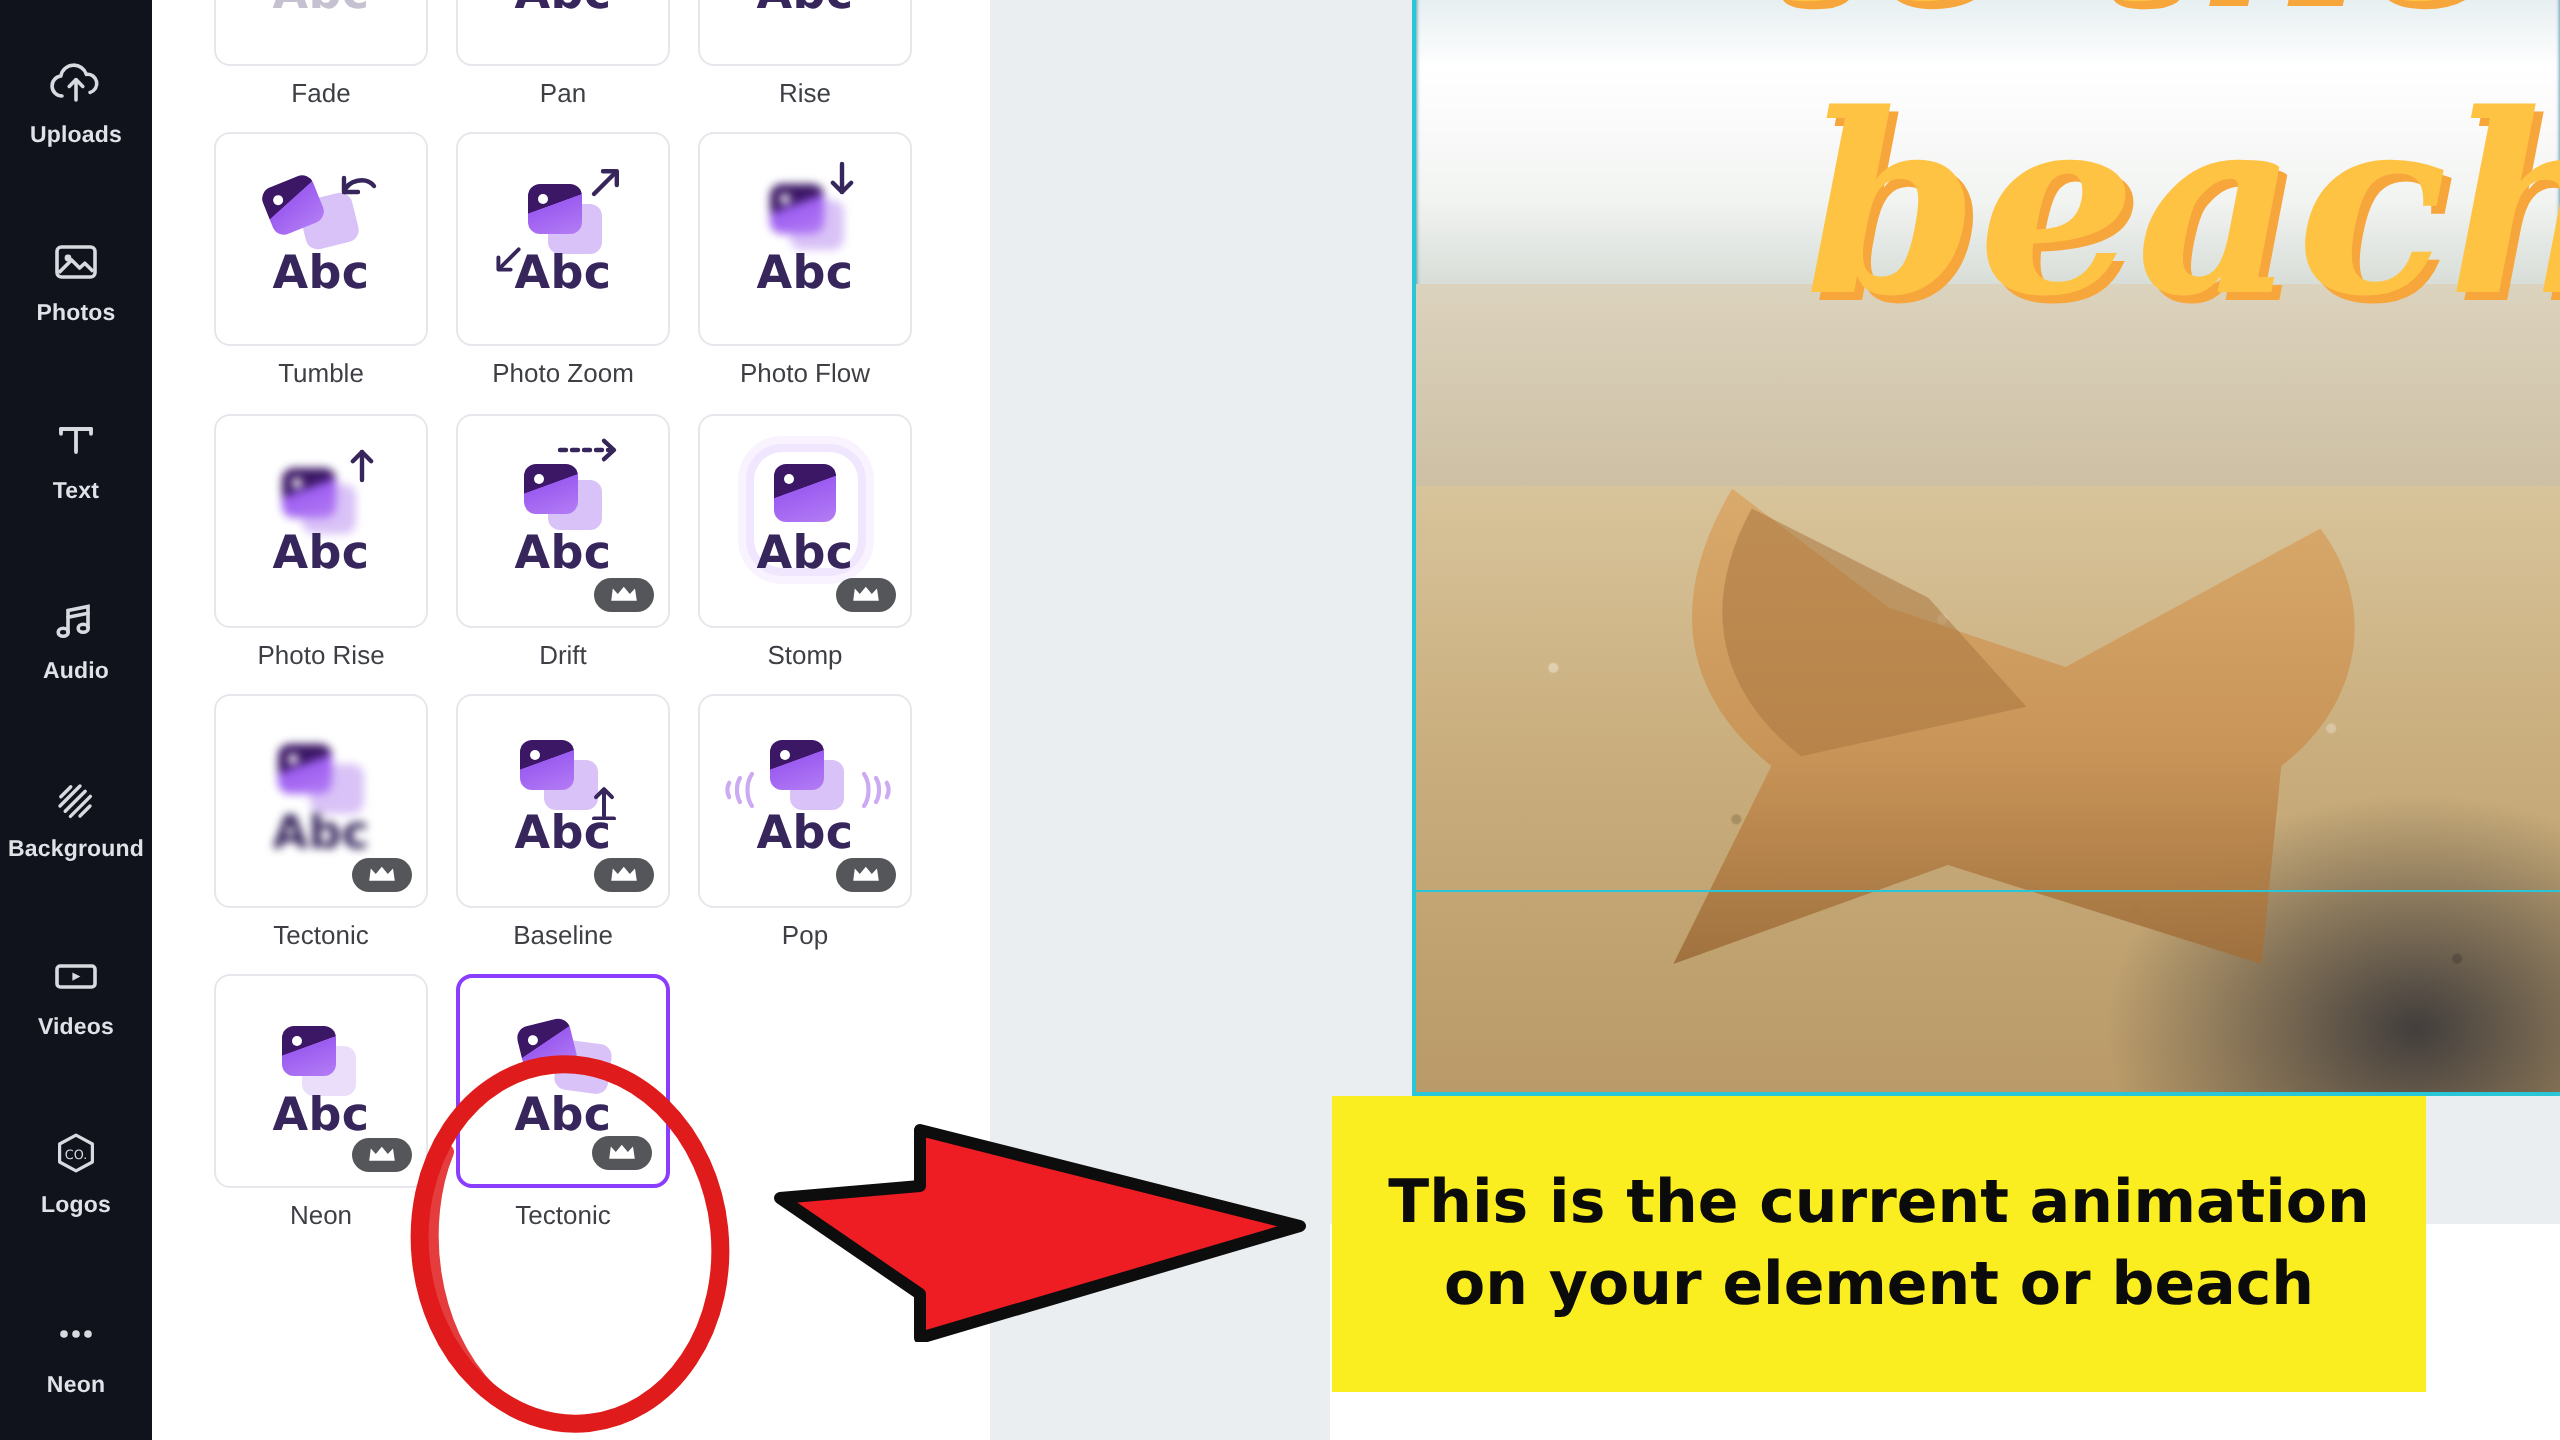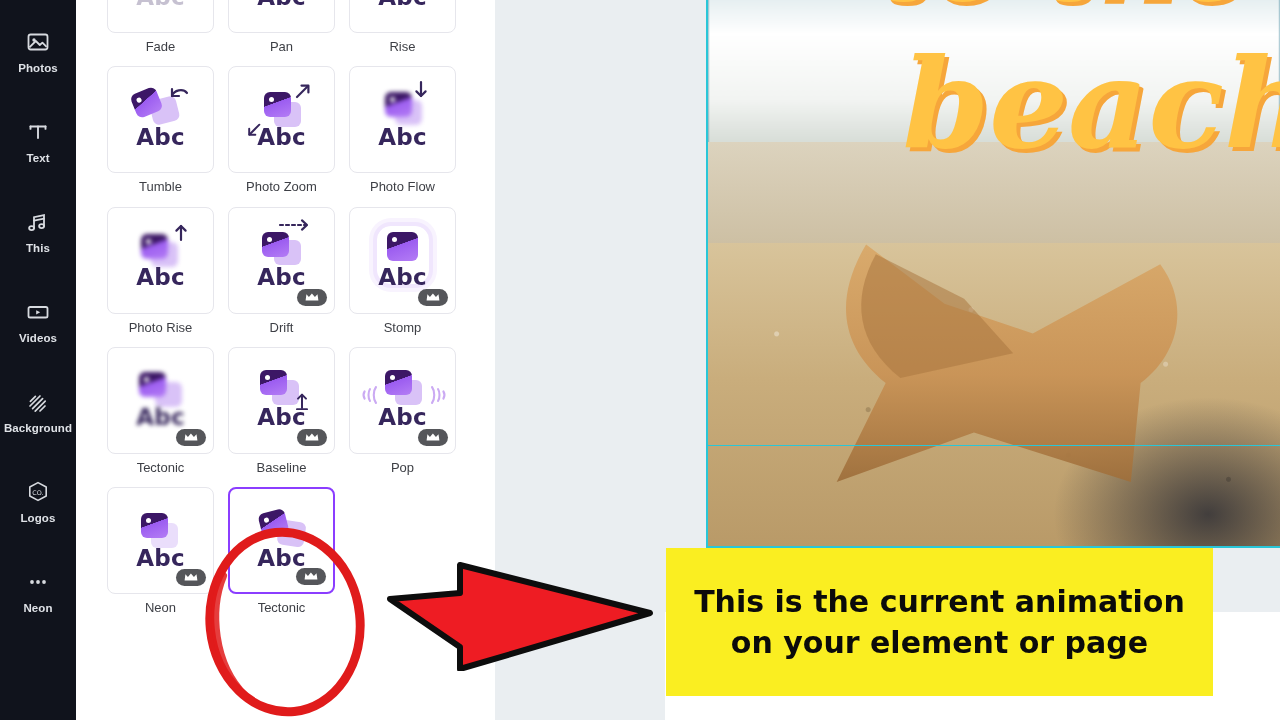--- a/index.html
+++ b/index.html
@@ -260,20 +260,30 @@
     white-space: nowrap;
   }
 </style>
 </head>
 <body>
 
 <div id="root">
 
   <div id="sidebar">
 
+    <div class="rail-item">
+      <span class="rail-icon">
+        <svg width="28" height="24" viewBox="0 0 28 24" fill="none" stroke="#d7dadf" stroke-width="1.8" stroke-linecap="round" stroke-linejoin="round">
+          <path d="M7 18a5 5 0 0 1-.6-9.96A6.6 6.6 0 0 1 19.2 7.2 4.6 4.6 0 0 1 21 16.2"></path>
+          <path d="M14 20V10"></path>
+            <path d="M10.6 13.2 14 9.8l3.4 3.4"></path>
+        </svg>
+      </span>
+      <span class="rail-label">Uploads</span>
+    </div>
 
     <div class="rail-item">
       <span class="rail-icon">
         <svg width="28" height="24" viewBox="0 0 28 24" fill="none" stroke="#d7dadf" stroke-width="1.8" stroke-linejoin="round">
           <rect x="4.5" y="4.5" width="19" height="15" rx="2.2"></rect>
           <circle cx="10" cy="10" r="1.7" fill="#d7dadf" stroke="none"></circle>
           <path d="M5.4 17.4 11.8 11l4 4 2.6-2.4 4.2 4.2"></path>
         </svg>
       </span>
       <span class="rail-label">Photos</span>
@@ -293,44 +303,44 @@
 
     <div class="rail-item">
       <span class="rail-icon">
         <svg width="28" height="24" viewBox="0 0 28 24" fill="none" stroke="#d7dadf" stroke-width="1.8" stroke-linecap="round">
           <path d="M10 18V7.2l10-2V16"></path>
             <path d="M10 10.6l10-2"></path>
           <ellipse cx="7.6" cy="18.1" rx="2.5" ry="2"></ellipse>
           <ellipse cx="17.6" cy="16.1" rx="2.5" ry="2"></ellipse>
         </svg>
       </span>
-      <span class="rail-label">This</span>
-    </div>
-
-    <div class="rail-item">
-      <span class="rail-icon">
-        <svg width="28" height="24" viewBox="0 0 28 24" fill="none" stroke="#d7dadf" stroke-width="1.8" stroke-linejoin="round">
-          <rect x="4.5" y="7" width="19" height="10.5" rx="1.6"></rect>
-          <path d="M12.2 10.2v4.2l4-2.1z" fill="#d7dadf" stroke="none"></path>
-        </svg>
-      </span>
-      <span class="rail-label">Videos</span>
+      <span class="rail-label">Audio</span>
     </div>
 
     <div class="rail-item">
       <span class="rail-icon">
         <svg width="28" height="24" viewBox="0 0 28 24" fill="none" stroke="#d7dadf" stroke-width="1.7" stroke-linecap="round">
           <path d="M6 16 16 6"></path>
             <path d="M8.6 18.6 18.6 8.6"></path>
             <path d="M11.2 21.2 21.2 11.2"></path>
           <path d="M6.4 11.4 11.4 6.4"></path>
             <path d="M16 21 21 16"></path>
         </svg>
       </span>
       <span class="rail-label">Background</span>
+    </div>
+
+    <div class="rail-item">
+      <span class="rail-icon">
+        <svg width="28" height="24" viewBox="0 0 28 24" fill="none" stroke="#d7dadf" stroke-width="1.8" stroke-linejoin="round">
+          <rect x="4.5" y="7" width="19" height="10.5" rx="1.6"></rect>
+          <path d="M12.2 10.2v4.2l4-2.1z" fill="#d7dadf" stroke="none"></path>
+        </svg>
+      </span>
+      <span class="rail-label">Videos</span>
     </div>
 
     <div class="rail-item">
       <span class="rail-icon">
         <svg width="30" height="26" viewBox="0 0 30 26" fill="none" stroke="#d7dadf" stroke-width="1.6" stroke-linejoin="round">
           <path d="M15 3.6 23.2 8v9L15 21.4 6.8 17V8z"></path>
           <text x="15" y="15.6" font-family="DejaVu Sans, sans-serif" font-size="6.4" fill="#d7dadf" stroke="none" text-anchor="middle">CO.</text>
         </svg>
       </span>
       <span class="rail-label">Logos</span>
@@ -636,16 +646,16 @@
     <ellipse cx="82" cy="98" rx="75" ry="90" fill="none" stroke="#e01b1b" stroke-width="9" stroke-linecap="round" transform="rotate(-6 82 98)"></ellipse>
     <path d="M20 52 C6 86 10 140 42 172" fill="none" stroke="#e01b1b" stroke-width="8" stroke-linecap="round" opacity=".85"></path>
   </svg>
 
   <svg id="red-arrow" viewBox="0 0 290 120">
     <path d="M286 62 L96 14 L96 42 L26 48 L96 96 L96 118 Z" fill="#ee1c23" stroke="#0d0d0d" stroke-width="6" stroke-linejoin="round"></path>
   </svg>
 
   <div id="callout">
     <div class="callout-line">This is the current animation</div>
-    <div class="callout-line">on your element or page</div>
+    <div class="callout-line">on your element or beach</div>
   </div>
 
 </div>
 
 </body></html>

